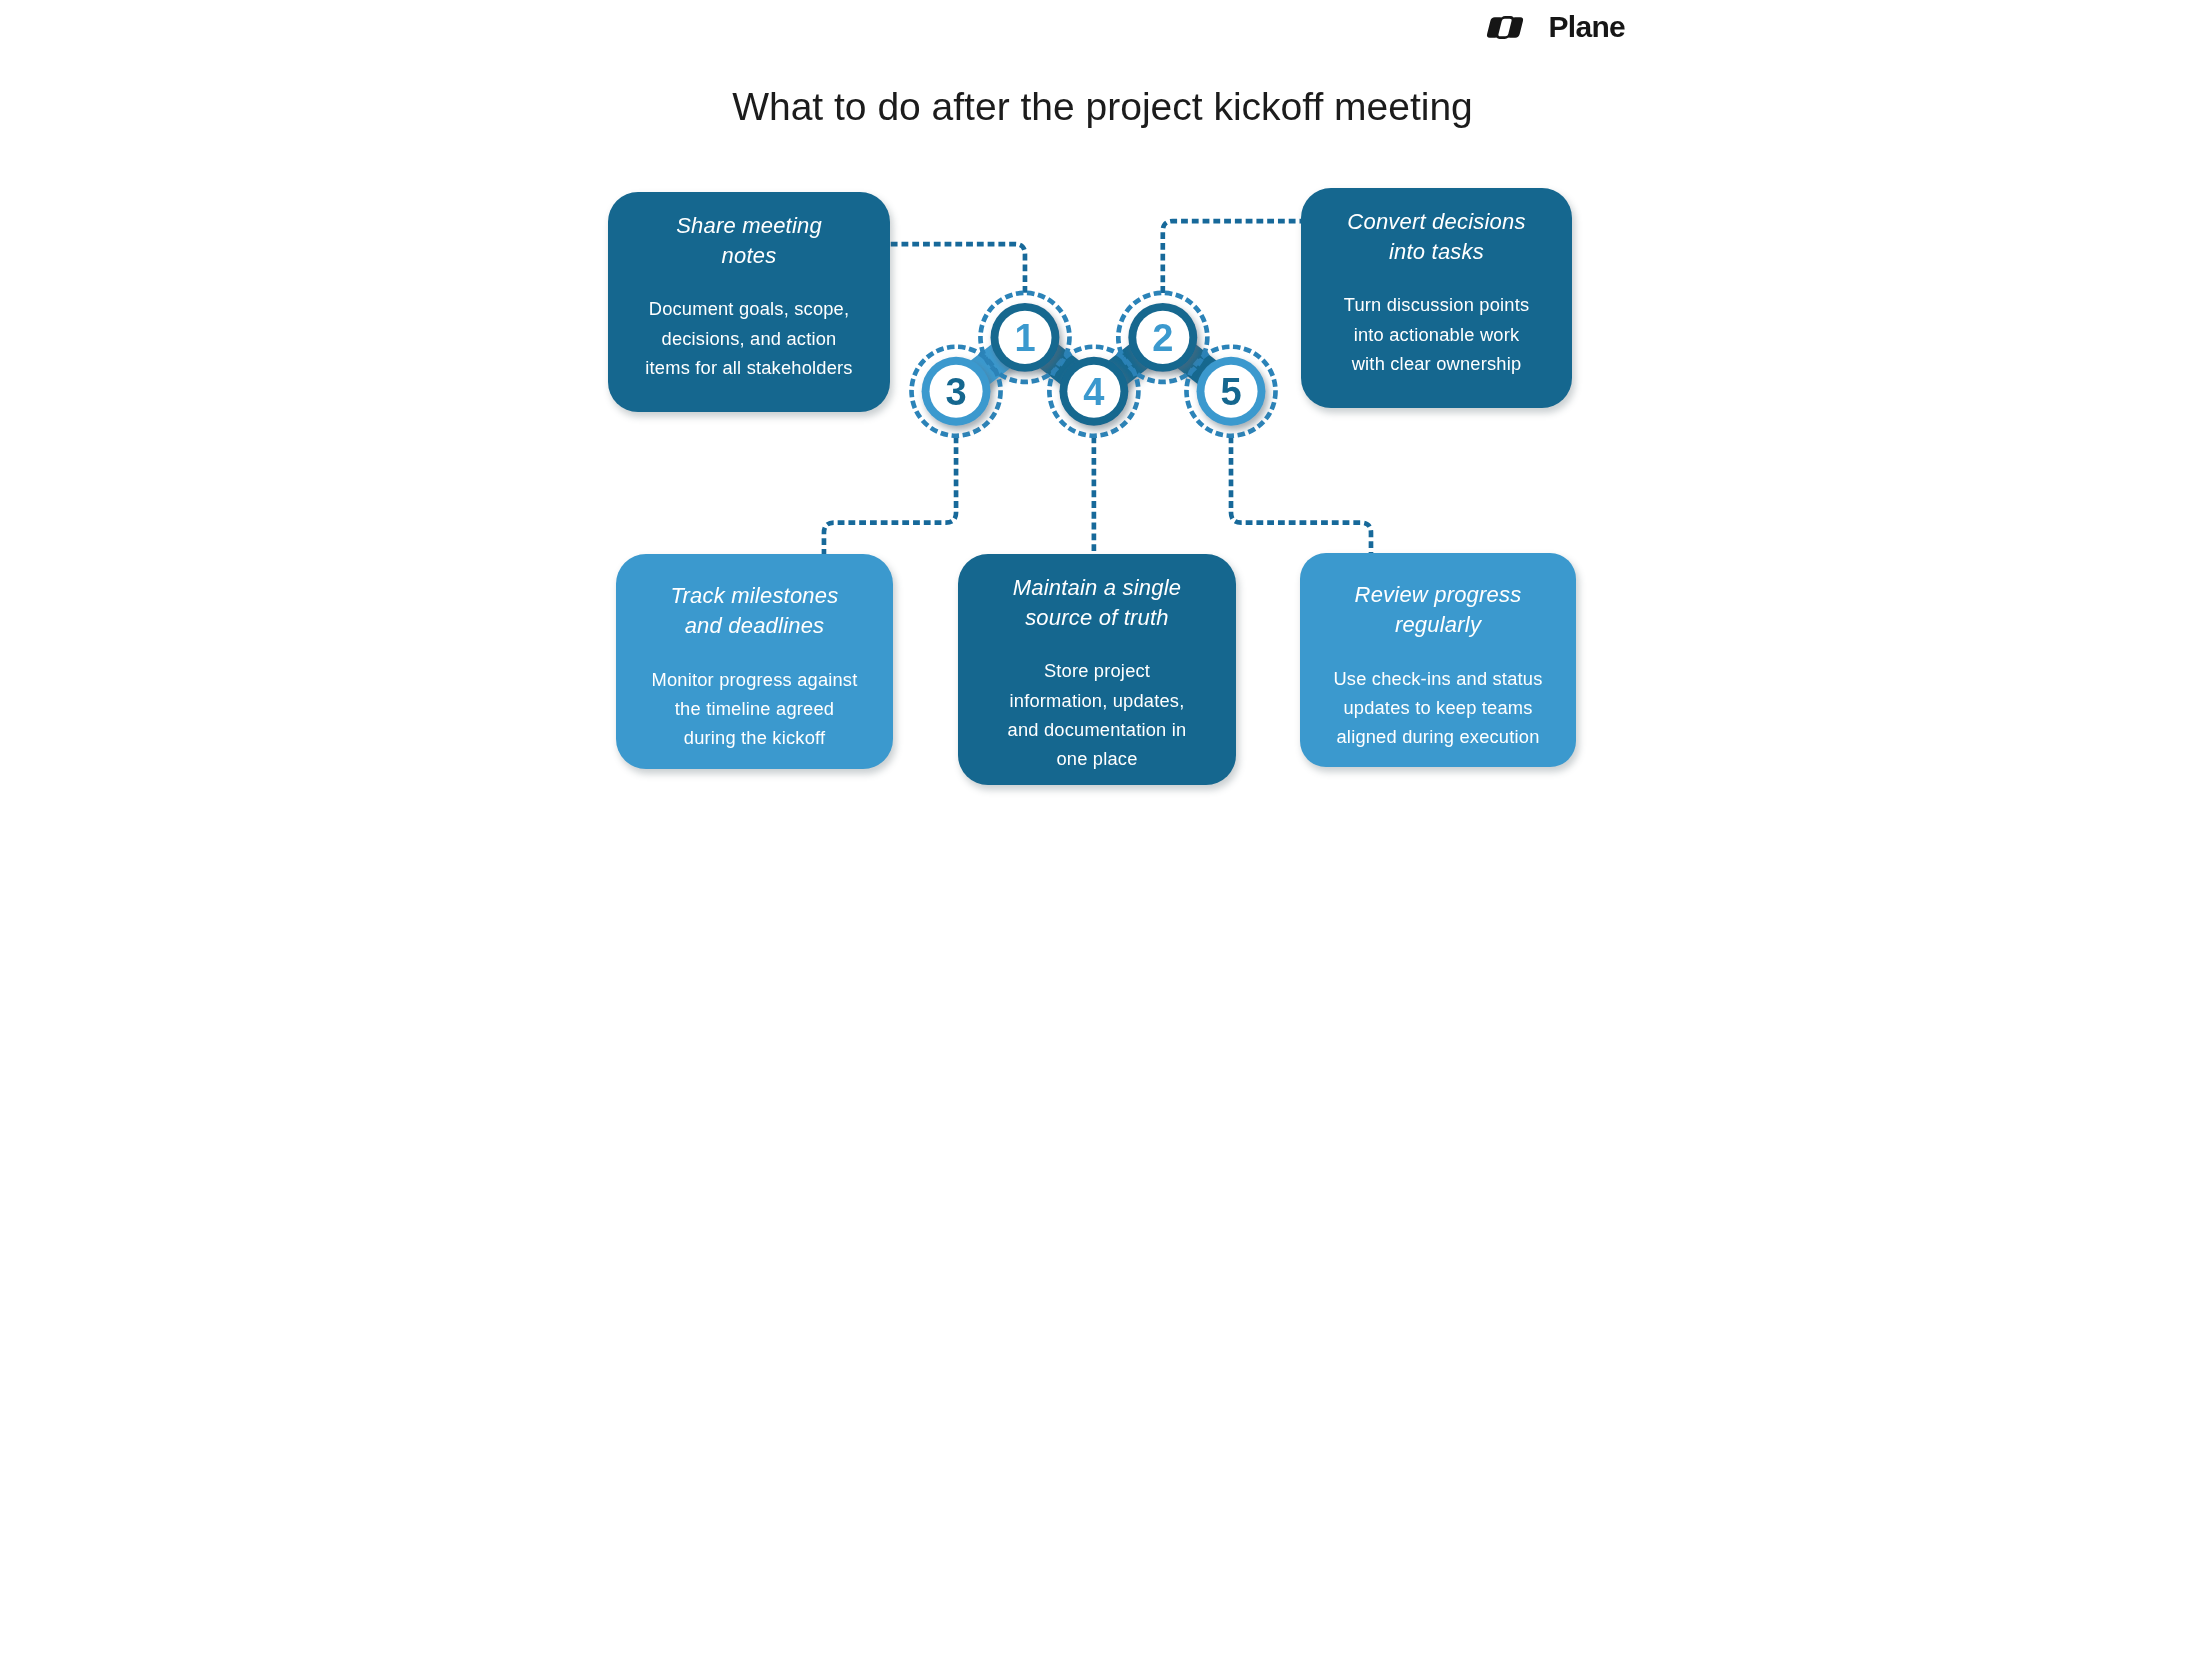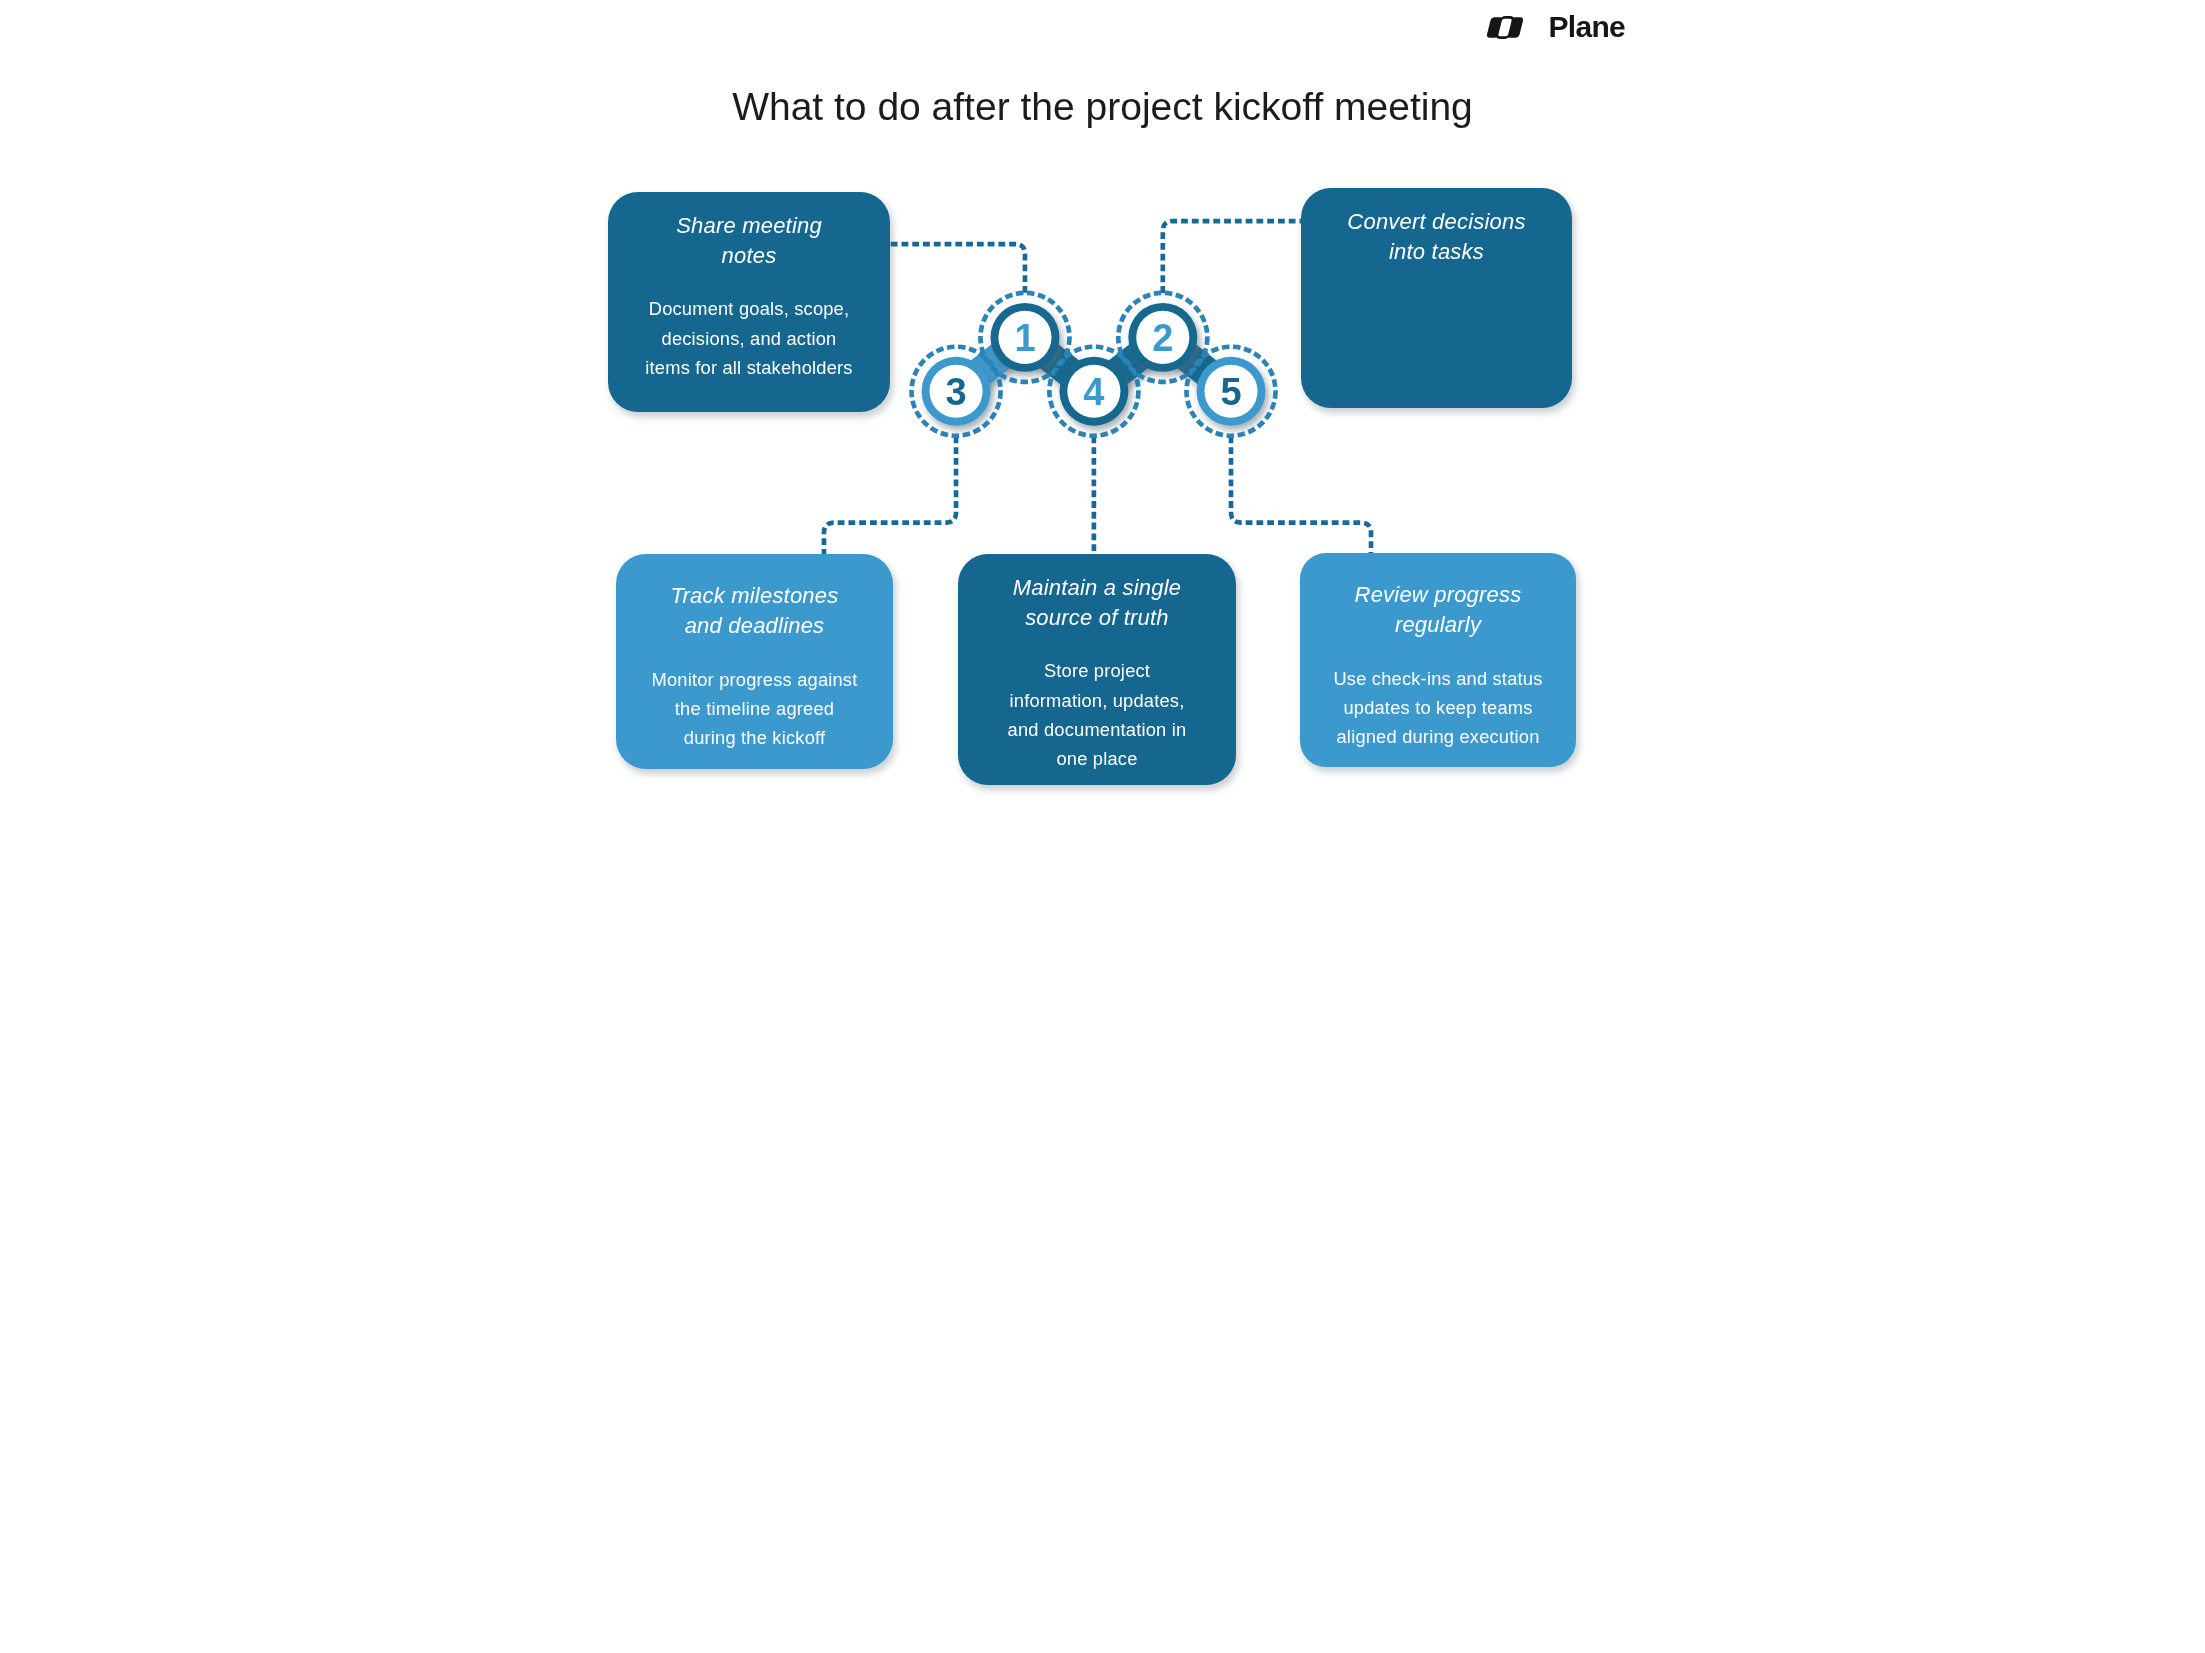--- a/index.html
+++ b/index.html
@@ -160,20 +160,23 @@
     <h2>Share meeting
 notes</h2>
     <p>Document goals, scope,
 decisions, and action
 items for all stakeholders</p>
   </section>
 
   <section class="card dark card-2">
     <h2>Convert decisions
 into tasks</h2>
+    <p>Turn discussion points
+into actionable work
+with clear ownership</p>
   </section>
 
   <section class="card light card-3">
     <h2>Track milestones
 and deadlines</h2>
     <p>Monitor progress against
 the timeline agreed
 during the kickoff</p>
   </section>
 

